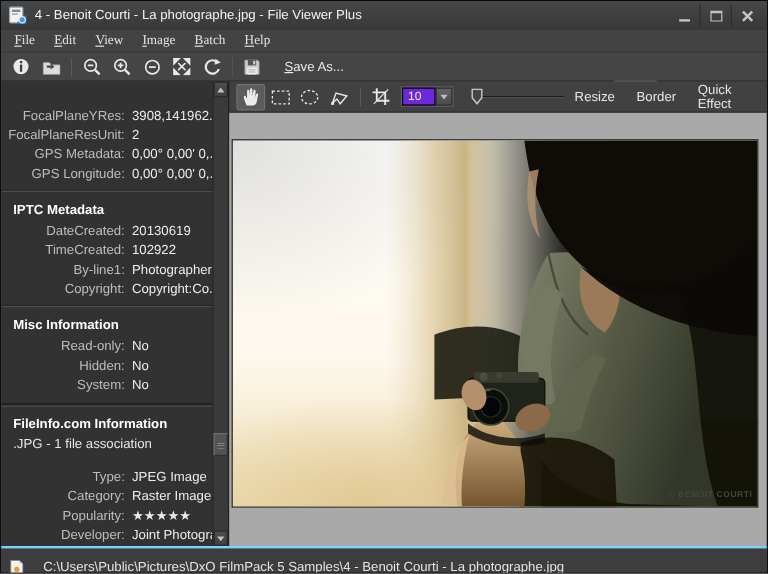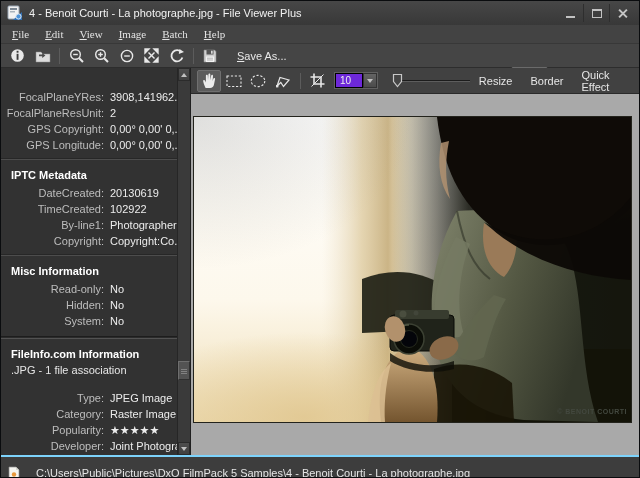--- a/index.html
+++ b/index.html
@@ -223,21 +223,21 @@
         <div class="pad-top"></div>
         <div class="meta-row">
             <span class="meta-label">FocalPlaneYRes:</span>
             <span class="meta-value">3908,141962...</span>
           </div>
         <div class="meta-row">
             <span class="meta-label">FocalPlaneResUnit:</span>
             <span class="meta-value">2</span>
           </div>
         <div class="meta-row">
-            <span class="meta-label">GPS Copyright:</span>
+            <span class="meta-label">GPS Metadata:</span>
             <span class="meta-value">0,00° 0,00' 0,...</span>
           </div>
         <div class="meta-row">
             <span class="meta-label">GPS Longitude:</span>
             <span class="meta-value">0,00° 0,00' 0,...</span>
           </div>
 
         <div class="sec-sep"></div>
         <div class="meta-header">IPTC Metadata</div>
         <div class="meta-row">

